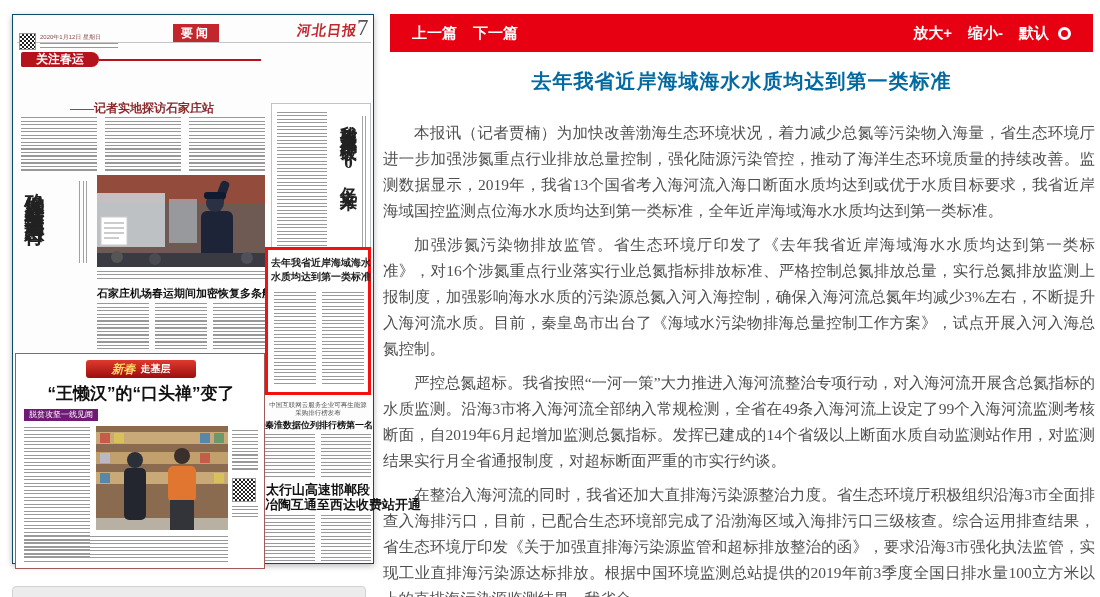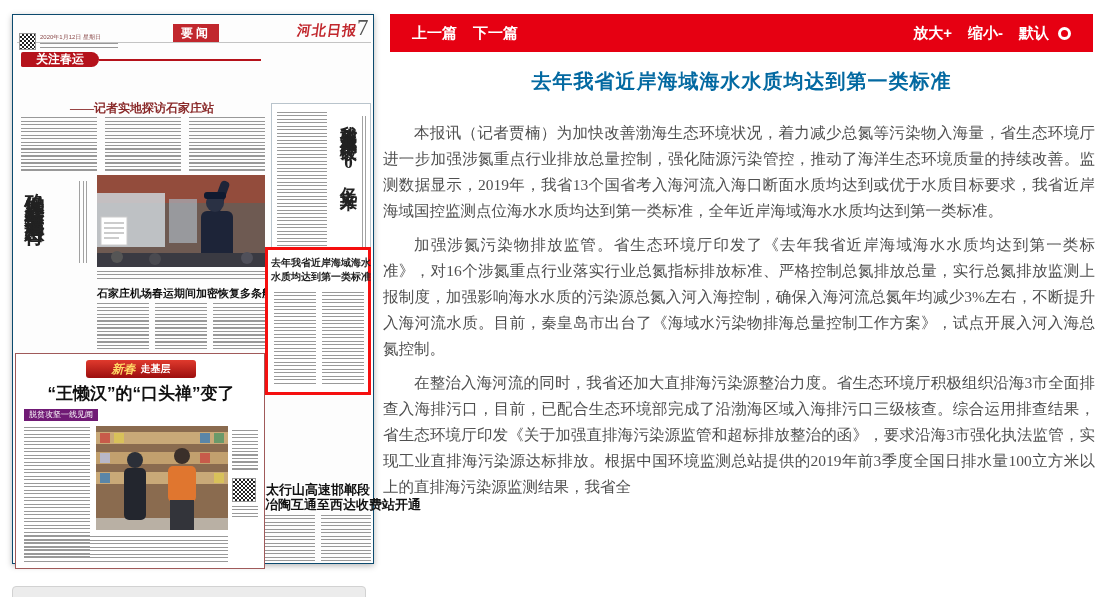--- a/index.html
+++ b/index.html
@@ -205,20 +205,29 @@
       <div class="abs mtv water-strip"></div>
     </div>
 
     <div class="abs selected-box">
       <div class="abs sel-title">去年我省近岸海域海水</div>
       <div class="abs sel-title sel-t2">水质均达到第一类标准</div>
       <div class="abs mt sel-col sel-c1"></div>
       <div class="abs mt sel-col sel-c2"></div>
     </div>
 
+    <div class="abs qinhuai">
+      <div class="abs qh-kicker">
+        <div>中国互联网云服务企业可再生能源</div>
+        <div>采购排行榜发布</div>
+      </div>
+      <div class="abs qh-headline">秦淮数据位列排行榜第一名</div>
+      <div class="abs mt qh-col qh-c1"></div>
+      <div class="abs mt qh-col qh-c2"></div>
+    </div>
 
     <div class="abs highway">
       <div class="abs hw-line hw-l1">太行山高速邯郸段</div>
       <div class="abs hw-line hw-l2">冶陶互通至西达收费站开通</div>
       <div class="abs mt hw-col hw-c1"></div>
       <div class="abs mt hw-col hw-c2"></div>
     </div>
   </div>
 
   <div class="abs paper-footer"></div>
@@ -236,16 +245,17 @@
         <span class="reset-icon"></span>
       </span>
     </div>
   </div>
 
   <h1 class="abs article-title">去年我省近岸海域海水水质均达到第一类标准</h1>
 
   <div class="abs article-body">
     <p>本报讯（记者贾楠）为加快改善渤海生态环境状况，着力减少总氮等污染物入海量，省生态环境厅进一步加强涉氮重点行业排放总量控制，强化陆源污染管控，推动了海洋生态环境质量的持续改善。监测数据显示，2019年，我省13个国省考入海河流入海口断面水质均达到或优于水质目标要求，我省近岸海域国控监测点位海水水质均达到第一类标准，全年近岸海域海水水质均达到第一类标准。</p>
     <p>加强涉氮污染物排放监管。省生态环境厅印发了《去年我省近岸海域海水水质均达到第一类标准》，对16个涉氮重点行业落实行业总氮指标排放标准、严格控制总氮排放总量，实行总氮排放监测上报制度，加强影响海水水质的污染源总氮入河入海控制，确保入海河流总氮年均减少3%左右，不断提升入海河流水质。目前，秦皇岛市出台了《海域水污染物排海总量控制工作方案》，试点开展入河入海总氮控制。</p>
+    <p>严控总氮超标。我省按照“一河一策”大力推进入海河流整治专项行动，对入海河流开展含总氮指标的水质监测。沿海3市将入海河流全部纳入常规检测，全省在49条入海河流上设定了99个入海河流监测考核断面，自2019年6月起增加监测总氮指标。发挥已建成的14个省级以上断面水质自动监测站作用，对监测结果实行月全省通报制度，对超标断面严重的市实行约谈。</p>
     <p>在整治入海河流的同时，我省还加大直排海污染源整治力度。省生态环境厅积极组织沿海3市全面排查入海排污口，目前，已配合生态环境部完成了沿渤海区域入海排污口三级核查。综合运用排查结果，省生态环境厅印发《关于加强直排海污染源监管和超标排放整治的函》，要求沿海3市强化执法监管，实现工业直排海污染源达标排放。根据中国环境监测总站提供的2019年前3季度全国日排水量100立方米以上的直排海污染源监测结果，我省全</p>
   </div>
 
 </div>
 
 </body></html>

